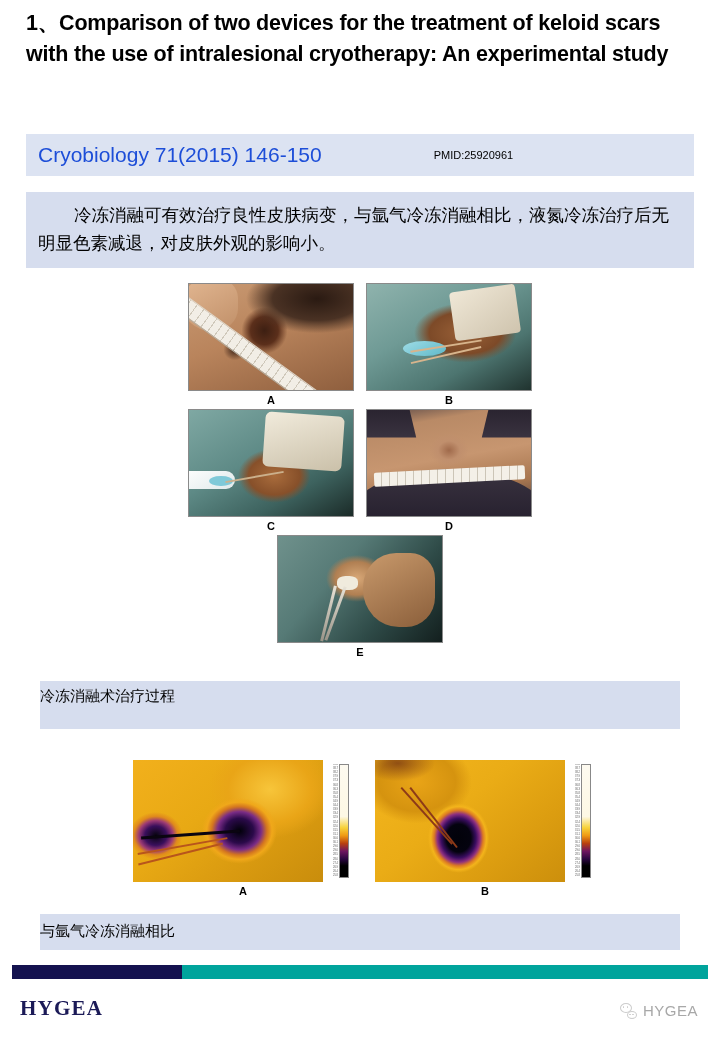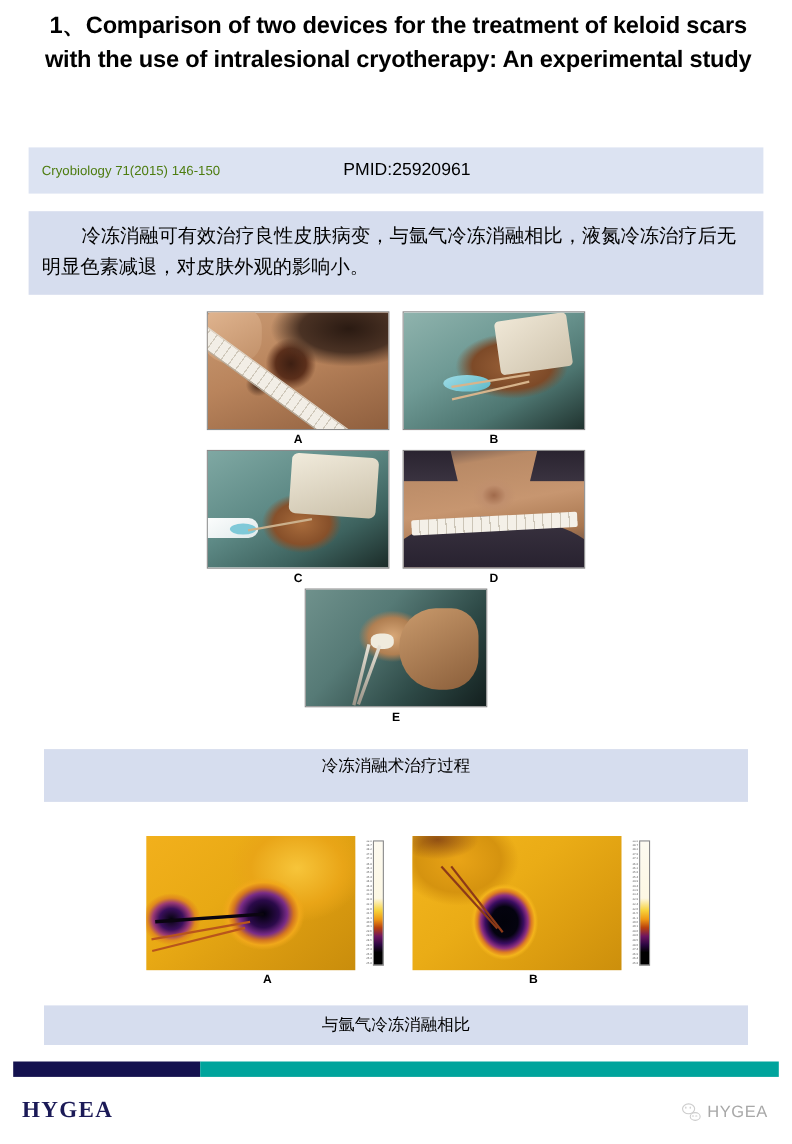--- a/index.html
+++ b/index.html
@@ -20,43 +20,42 @@
   .slide-title {
     position: absolute;
     left: 26px;
     top: 8px;
     width: 672px;
     font-size: 21.5px;
     font-weight: bold;
     line-height: 31px;
     letter-spacing: -0.2px;
     color: #000000;
-    text-align: center;
   }
 
   
   .citation-bar {
     position: absolute;
     left: 26px;
     top: 134px;
     width: 668px;
     height: 42px;
     background: #dce3f2;
     display: flex;
     align-items: center;
   }
   .citation-journal {
     margin-left: 12px;
-    font-size: 12px;
-    color: #4d7c0f;
+    font-size: 21px;
+    color: #1d4ed8;
     white-space: nowrap;
   }
   .citation-pmid {
     margin-left: 112px;
-    font-size: 16px;
+    font-size: 11px;
     color: #000;
     white-space: nowrap;
   }
 
   
   .summary-box {
     position: absolute;
     left: 26px;
     top: 192px;
     width: 668px;
@@ -272,21 +271,21 @@
     background: #f0ebdd;
   }
 
   
   .caption-box {
     position: absolute;
     left: 40px;
     width: 640px;
     background: #d6ddee;
     box-sizing: border-box;
-    text-align: center;
+    text-align: left;
     font-family: "DejaVu Sans", "Liberation Sans", sans-serif;
   }
   .caption-procedure {
     top: 681px;
     height: 48px;
     padding-top: 5px;
   }
   .caption-thermal {
     top: 914px;
     height: 36px;

